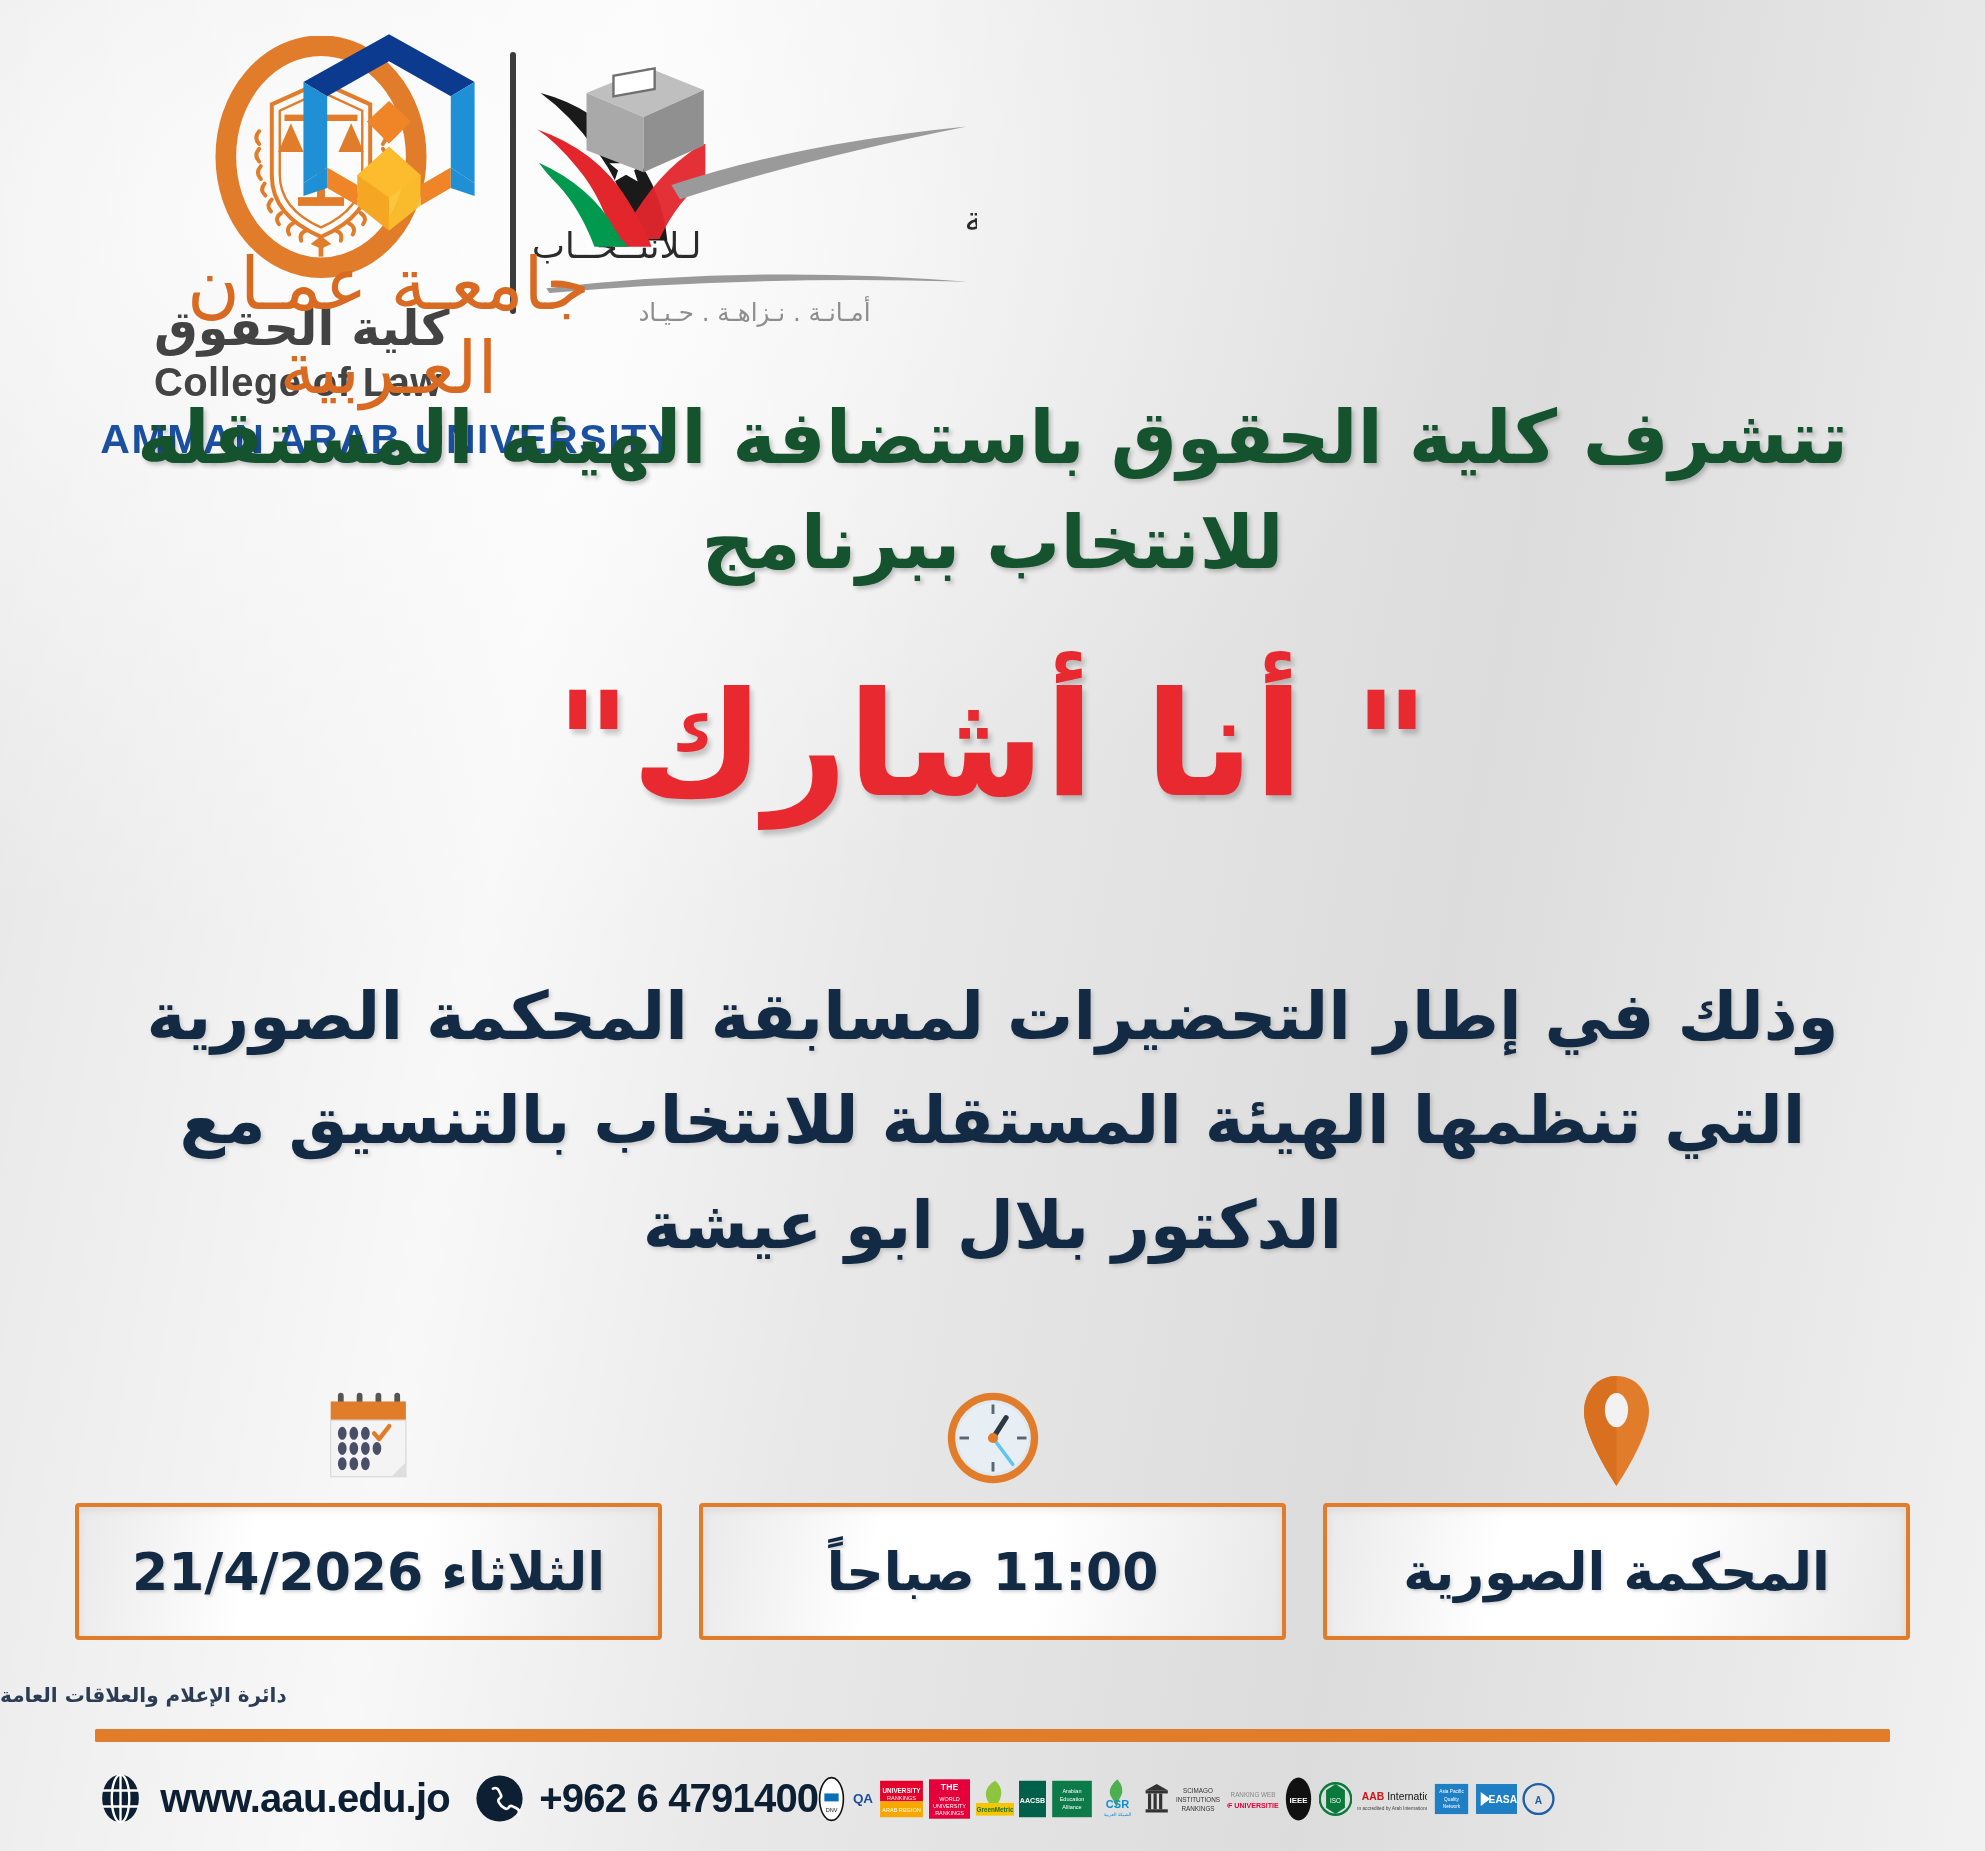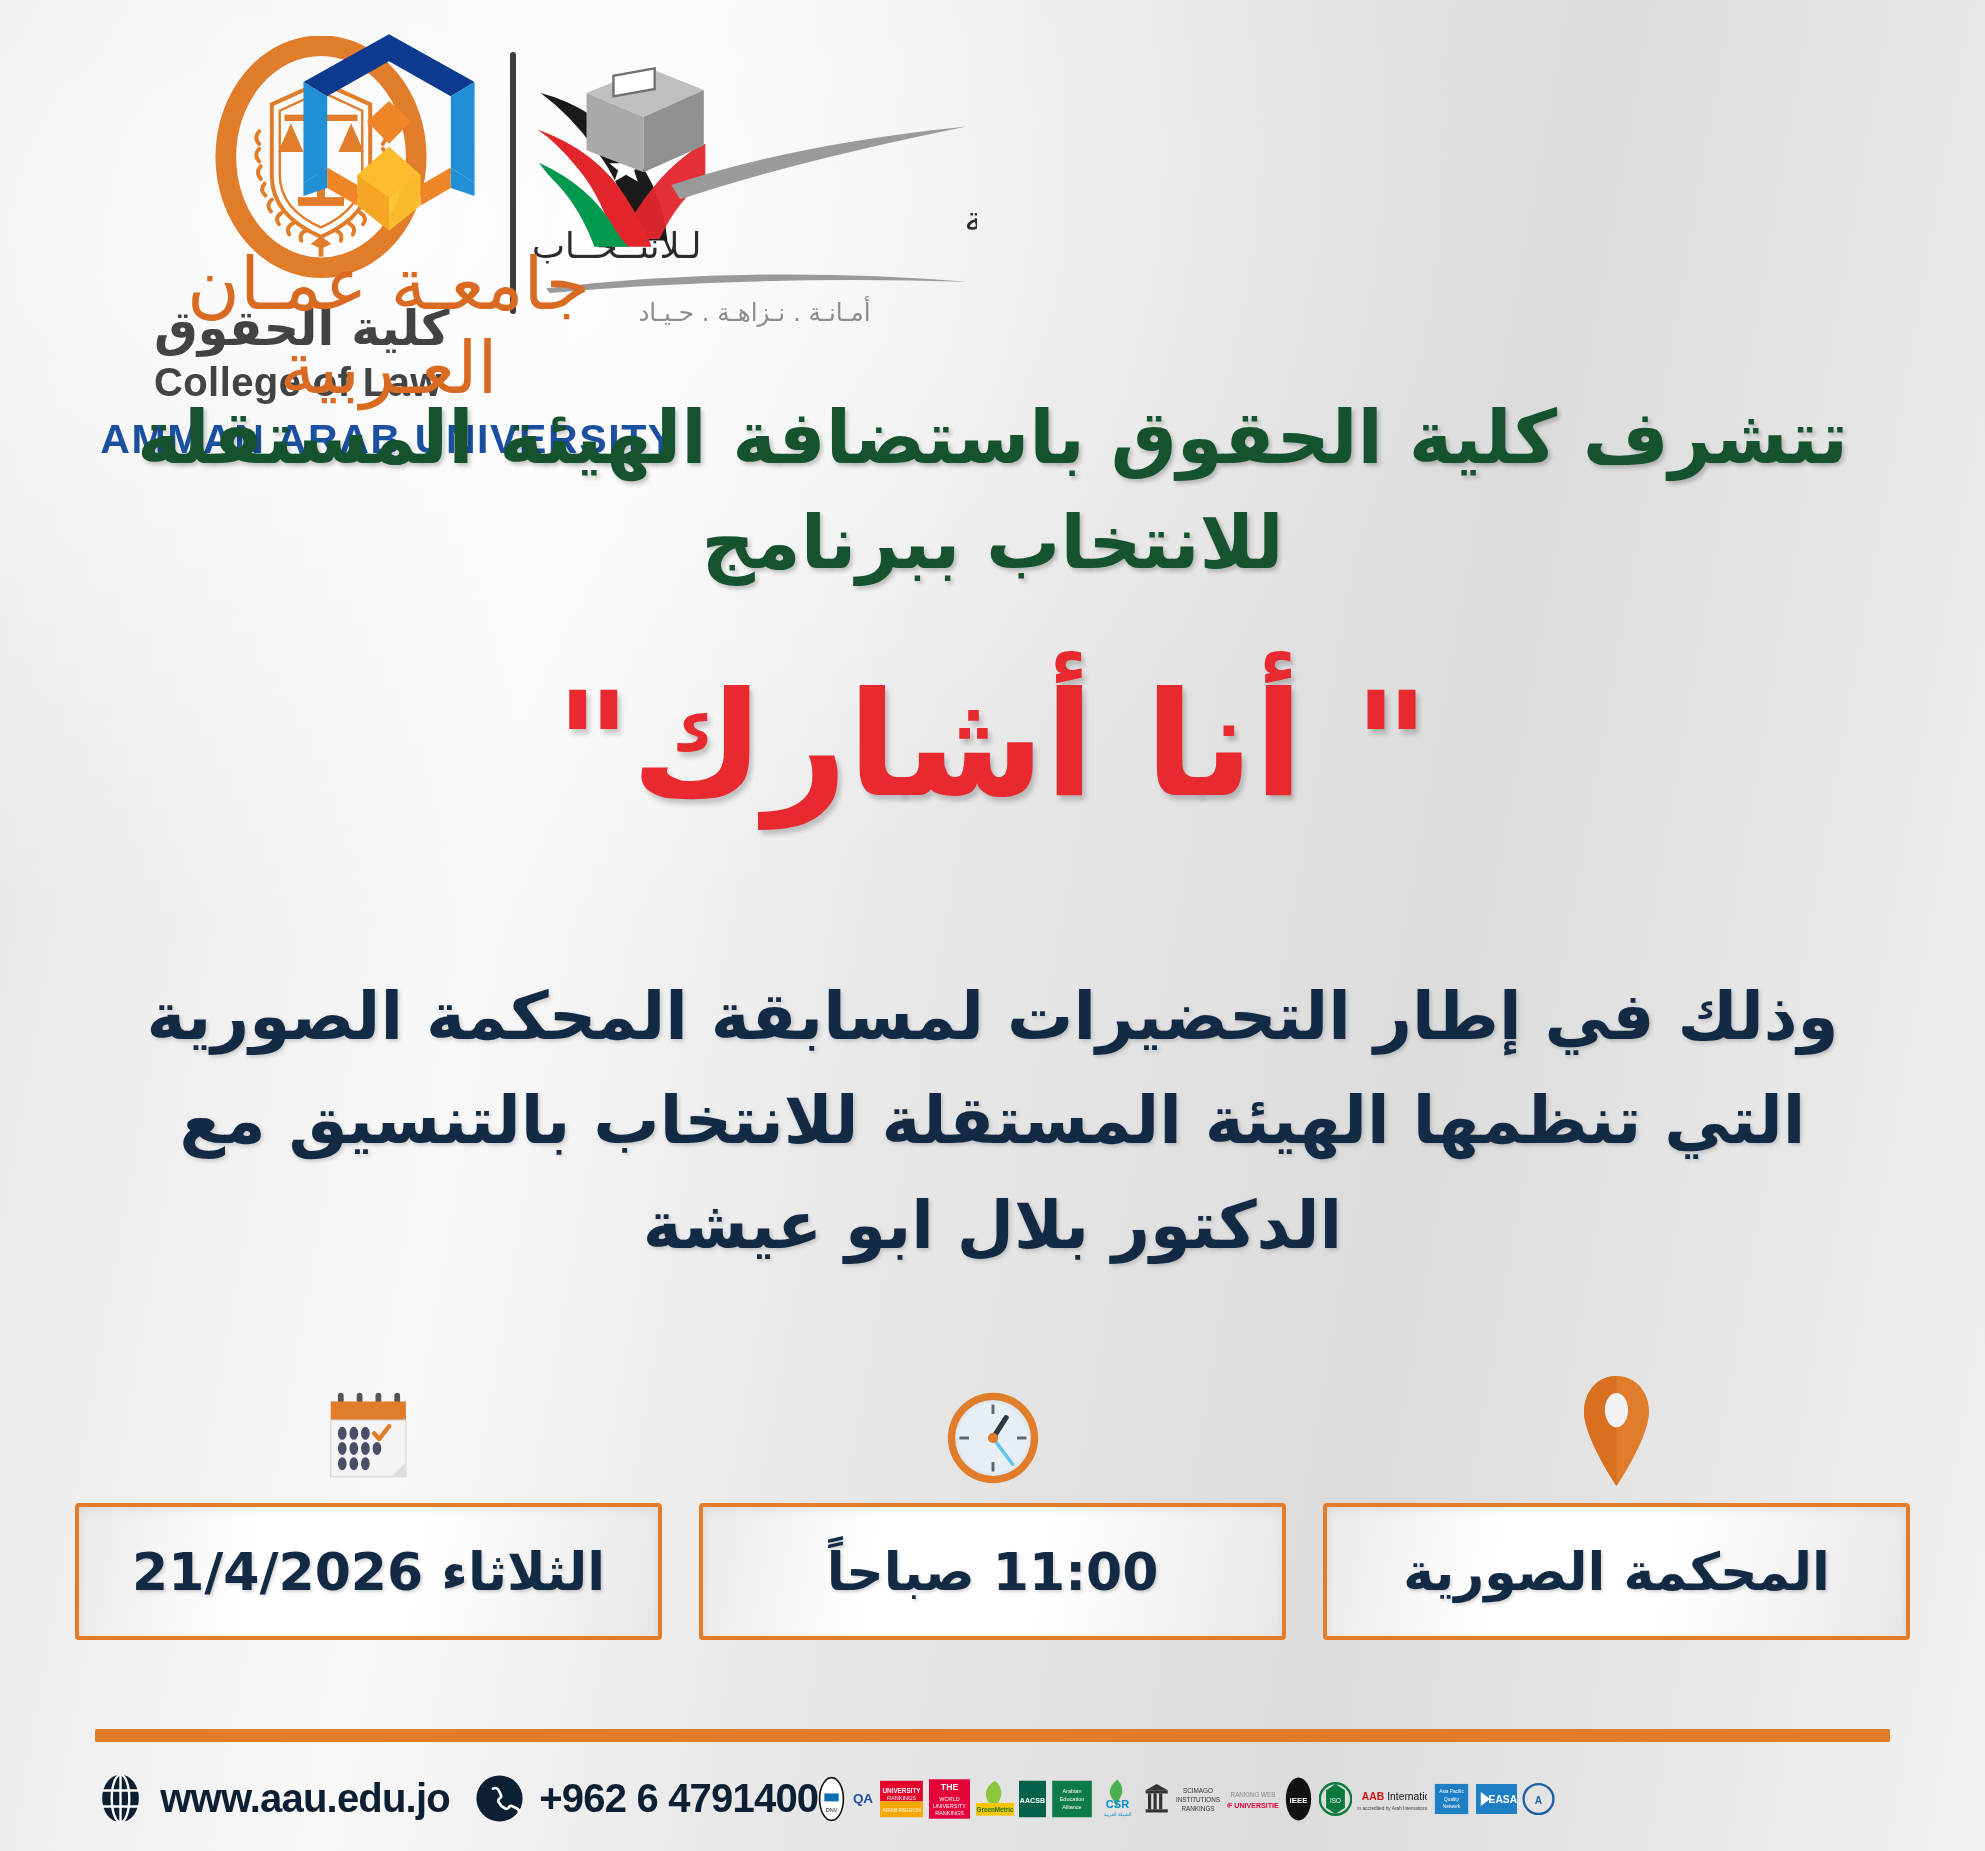--- a/index.html
+++ b/index.html
@@ -265,20 +265,21 @@
           <path d="M50 4 C24 4 8 26 8 50 C8 84 50 146 50 146 Z" fill="#d8701f"></path>
           <ellipse cx="50" cy="48" rx="15" ry="22" fill="#f2f2f2"></ellipse>
         </svg>
       </div>
       <div class="card-box">
         <span class="card-text">المحكمة الصورية</span>
       </div>
     </div>
   </div>
 
+  <div class="dept">دائرة الإعلام والعلاقات العامة</div>
   <div class="orange-bar"></div>
 
   <div class="footer">
     <div class="contact">
       <div class="contact-grp">
         <svg class="cicon" viewBox="0 0 64 64">
           <ellipse cx="32" cy="32" rx="23" ry="30" fill="#0d1f33"></ellipse>
           <ellipse cx="32" cy="32" rx="11" ry="30" fill="none" stroke="#fff" stroke-width="3"></ellipse>
           <line x1="10" y1="22" x2="54" y2="22" stroke="#fff" stroke-width="3"></line>
           <line x1="9" y1="42" x2="55" y2="42" stroke="#fff" stroke-width="3"></line>

